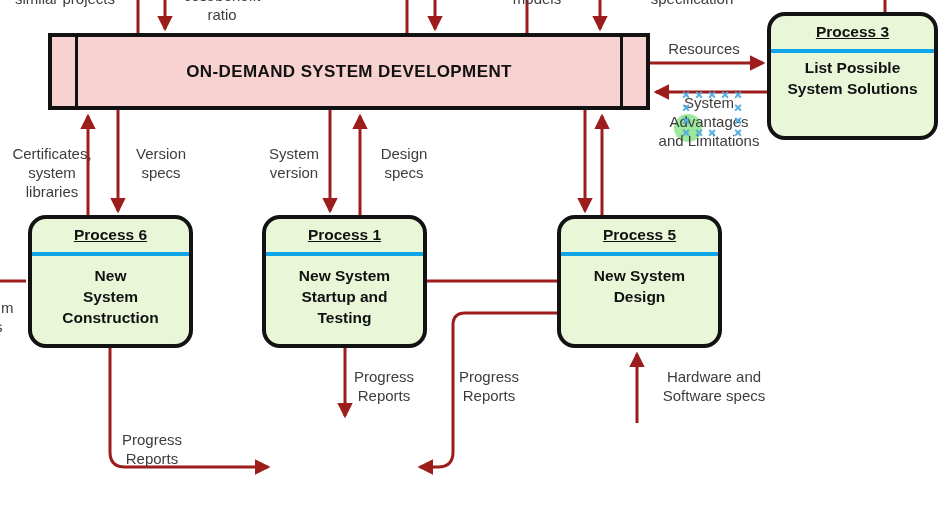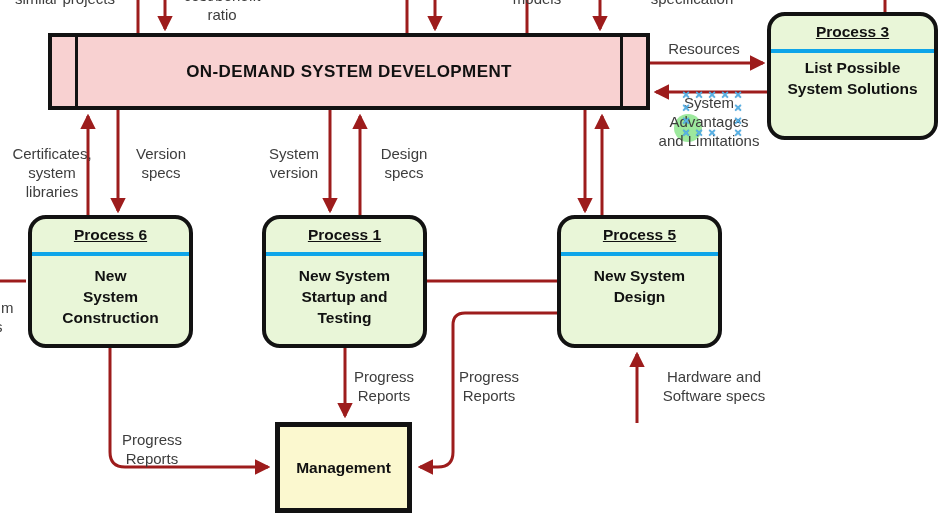--- a/index.html
+++ b/index.html
@@ -118,23 +118,20 @@
 Startup and
 Testing</div>
   </div>
 
   <div class="box process" style="left:557px;top:215px;width:165px;height:133px;">
     <div class="p-header">Process 5</div>
     <div class="p-body">New System
 Design</div>
   </div>
 
-  <div class="box entity" style="left:275px;top:422px;width:137px;height:91px;">
-    <span>Management</span>
-  </div>
 
   <div class="lbl" style="left:65px;top:-11px;">similar projects</div>
   <div class="lbl" style="left:222px;top:-14px;">cost/benefit
 ratio</div>
   <div class="lbl" style="left:537px;top:-11px;">models</div>
   <div class="lbl" style="left:692px;top:-11px;">specification</div>
   <div class="lbl" style="left:660px;top:39px;margin-left:44px;">Resources</div>
   <div class="lbl" style="left:709px;top:93px;">System
 Advantages
 and Limitations</div>

